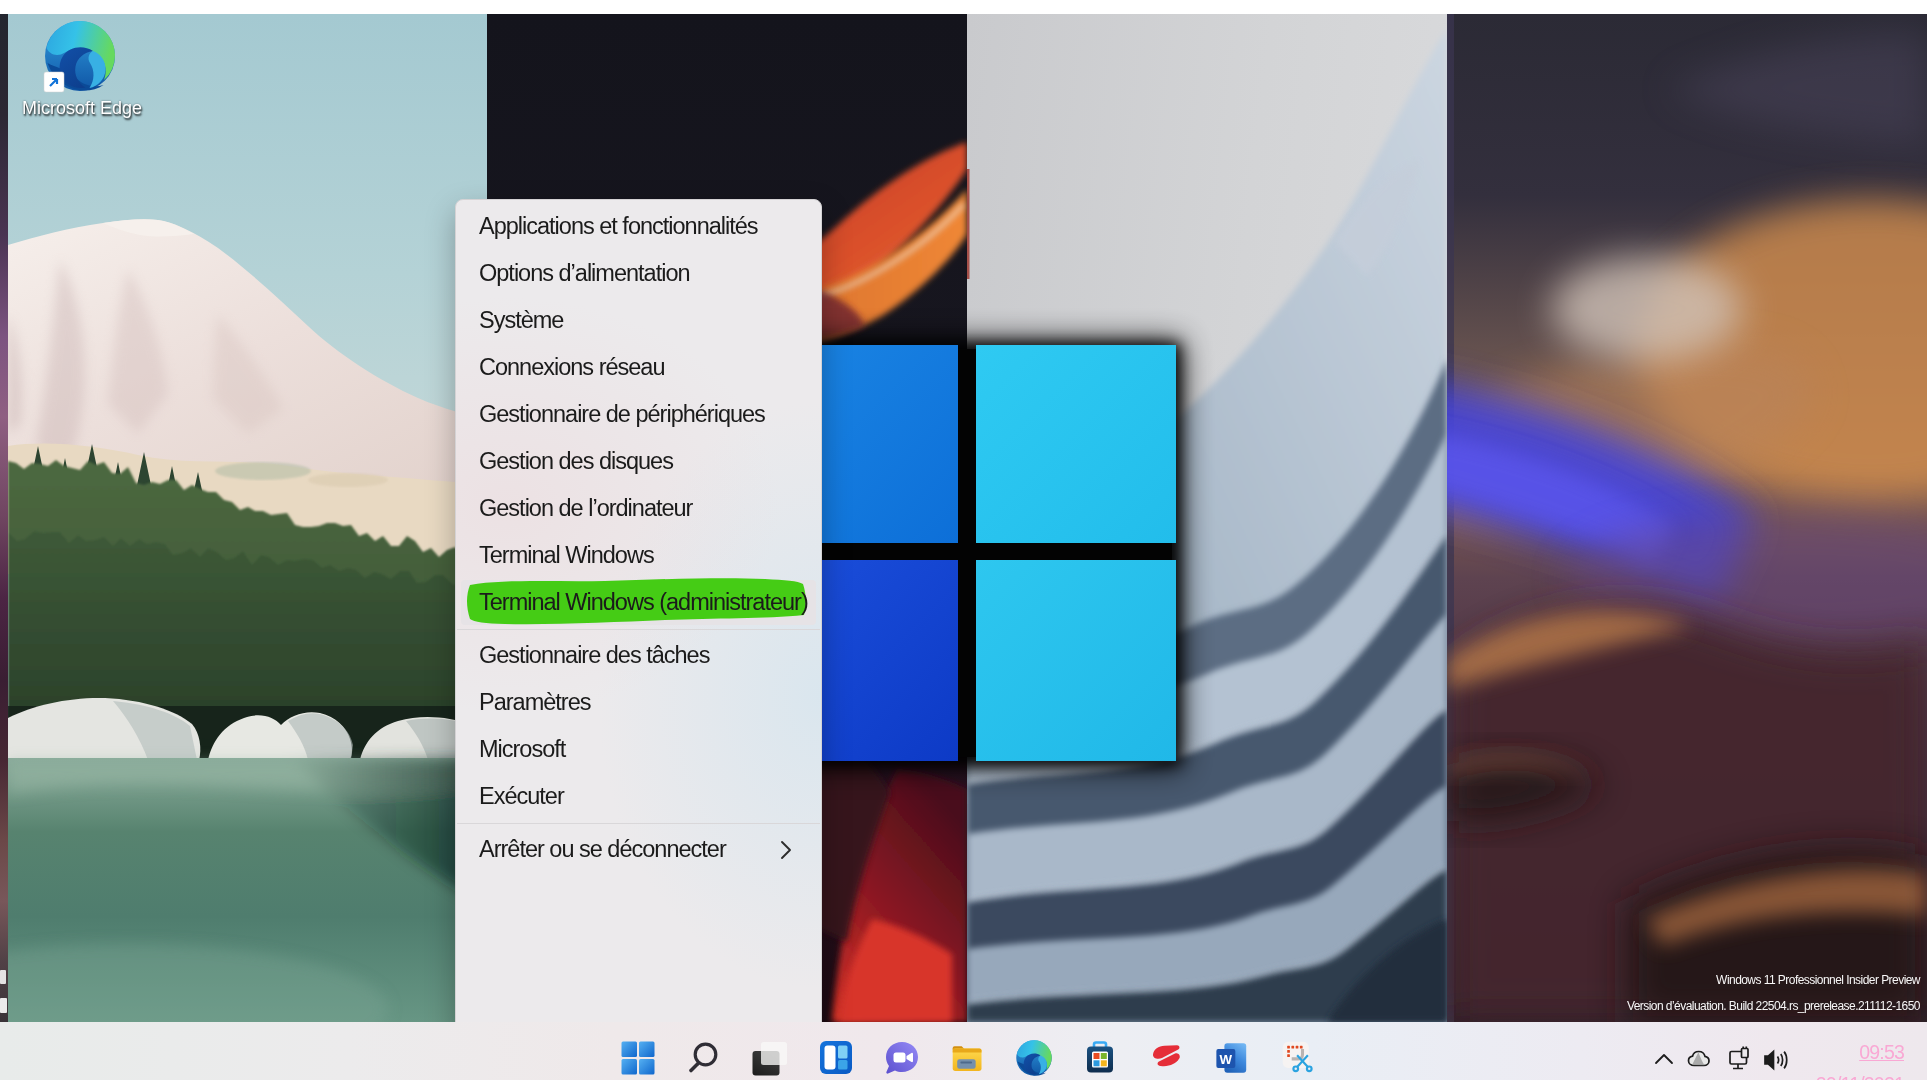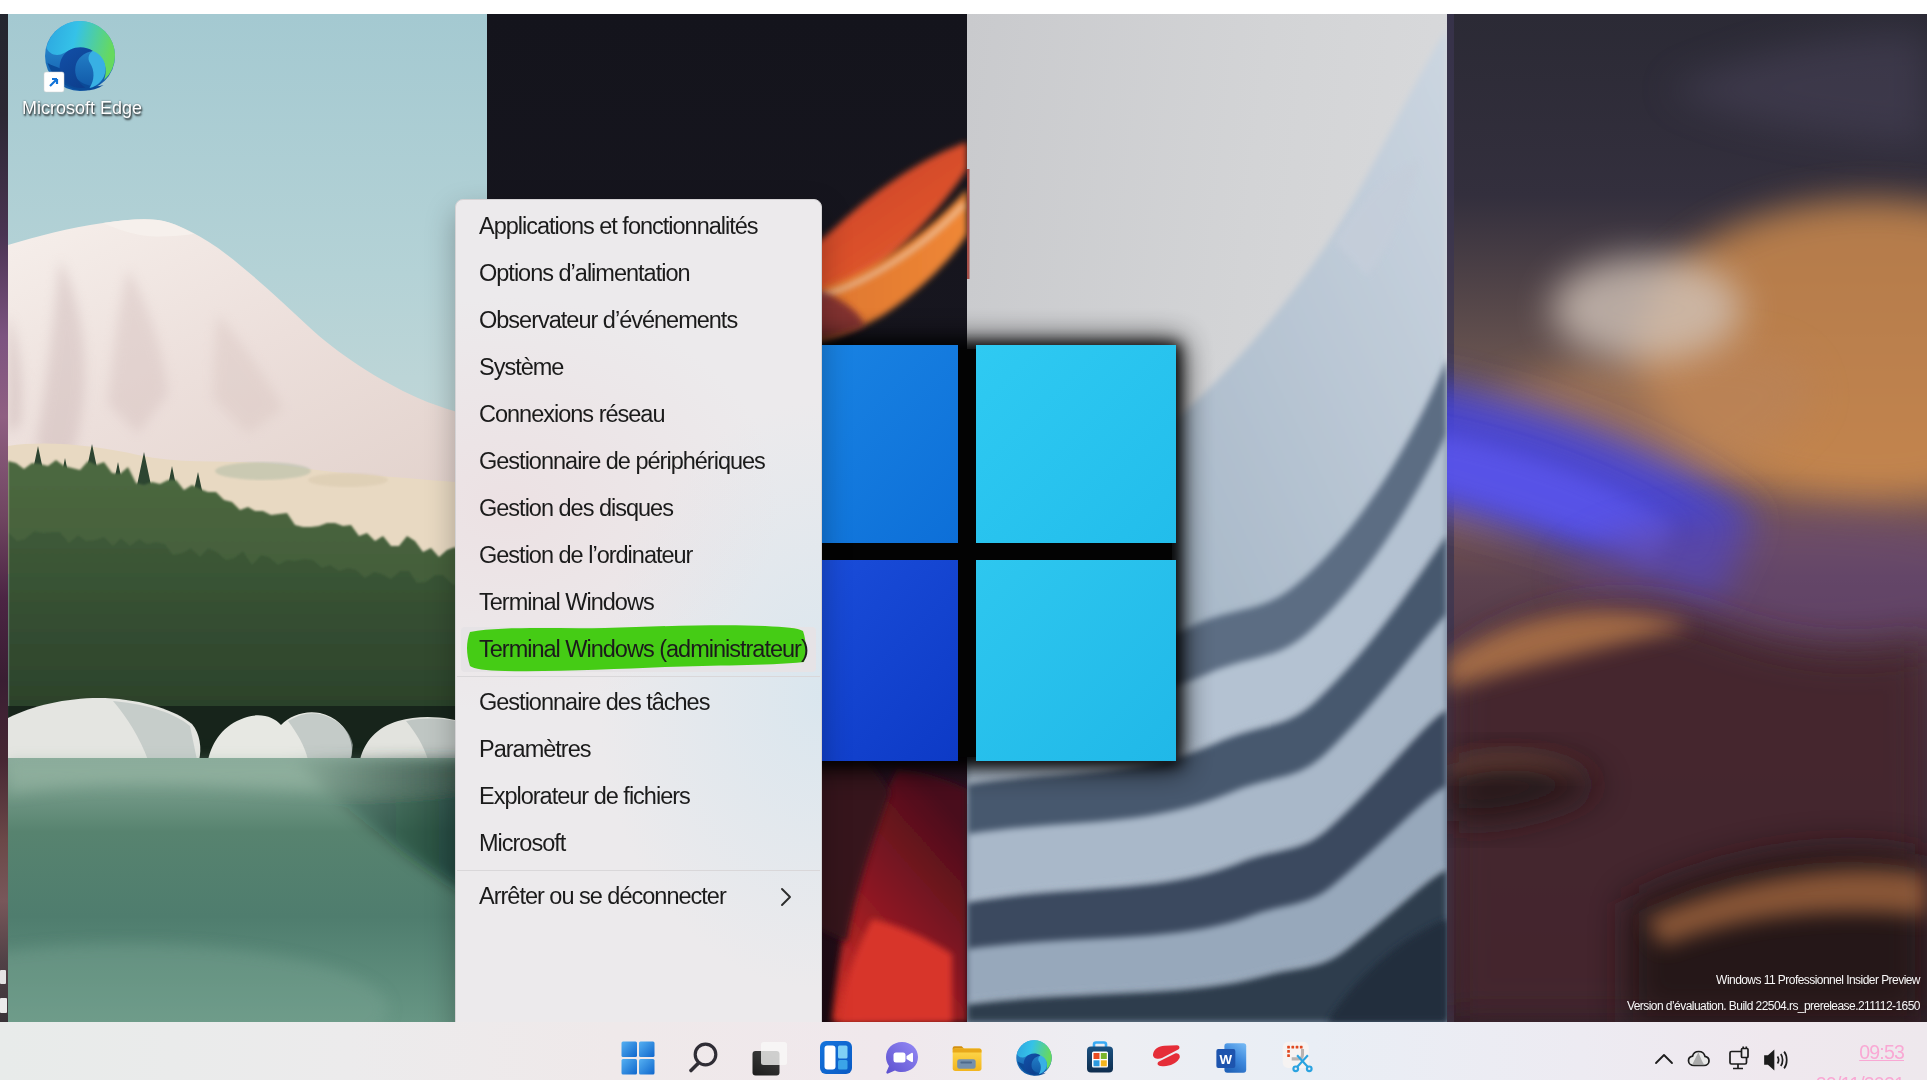--- a/index.html
+++ b/index.html
@@ -294,38 +294,37 @@
     <g transform="translate(44,58)">
       <rect x="0" y="0" width="20" height="20" rx="2" fill="#fff" stroke="#d0d0d0" stroke-width="0.5"></rect>
       <path d="M6,14 L13,7 M13,7 L8,7 M13,7 L13,12" stroke="#1173d8" stroke-width="2.2" fill="none"></path>
     </g>
     <text x="82" y="100" text-anchor="middle" font-size="18" fill="#ffffff" style="text-shadow:1px 1.5px 2px rgba(0,0,0,.8),0 0 2px rgba(0,0,0,.45);">Microsoft Edge</text>
   </svg></div>
   <div id="wm" class="abs">Windows 11 Professionnel Insider Preview<br>Version d’évaluation. Build 22504.rs_prerelease.211112-1650</div>
   <div id="menu" class="abs">
     <div class="mi">Applications et fonctionnalités</div>
     <div class="mi">Options d’alimentation</div>
-    <div class="mi">Observateur d’événements</div>
     <div class="mi">Système</div>
     <div class="mi">Connexions réseau</div>
     <div class="mi">Gestionnaire de périphériques</div>
     <div class="mi">Gestion des disques</div>
     <div class="mi">Gestion de l’ordinateur</div>
     <div class="mi">Terminal Windows</div>
     <div class="mi" id="admin-item">
         <svg class="marker" width="345" height="58" viewBox="0 0 345 58">
       <path d="M5,11 C40,5 90,8 140,7 C200,5 260,3 300,5 C320,6 333,7 338,10 C341,19 342,30 339,41 C300,45 250,44 200,46 C150,48 90,51 40,50 C20,49.5 9,48 5,45 C1,33 1,21 5,11 Z" fill="#3fcb0d" opacity="0.97"></path>
       </svg>
         <span class="admintxt">Terminal Windows (administrateur)</span>
       </div>
     <div class="sep"></div>
     <div class="mi">Gestionnaire des tâches</div>
     <div class="mi">Paramètres</div>
-    <div class="mi">Explorateur de fichiers</div>
     <div class="mi">Microsoft</div>
+    <div class="mi">Exécuter</div>
     <div class="sep"></div>
     <div class="mi">Arrêter ou se déconnecter<svg class="chev" width="12" height="20" viewBox="0 0 12 20">
           <path d="M2,2 L10,10 L2,18" stroke="#2c2c2c" stroke-width="1.9" fill="none" stroke-linecap="round" stroke-linejoin="round"></path>
         </svg></div>
   </div>
   <div id="taskbar" class="abs"></div>
 
   <svg class="tbi" style="left:620px" width="36" height="36" viewBox="0 0 36 36">
     <defs>
         <linearGradient id="stg" x1="0" y1="0" x2="1" y2="1">

